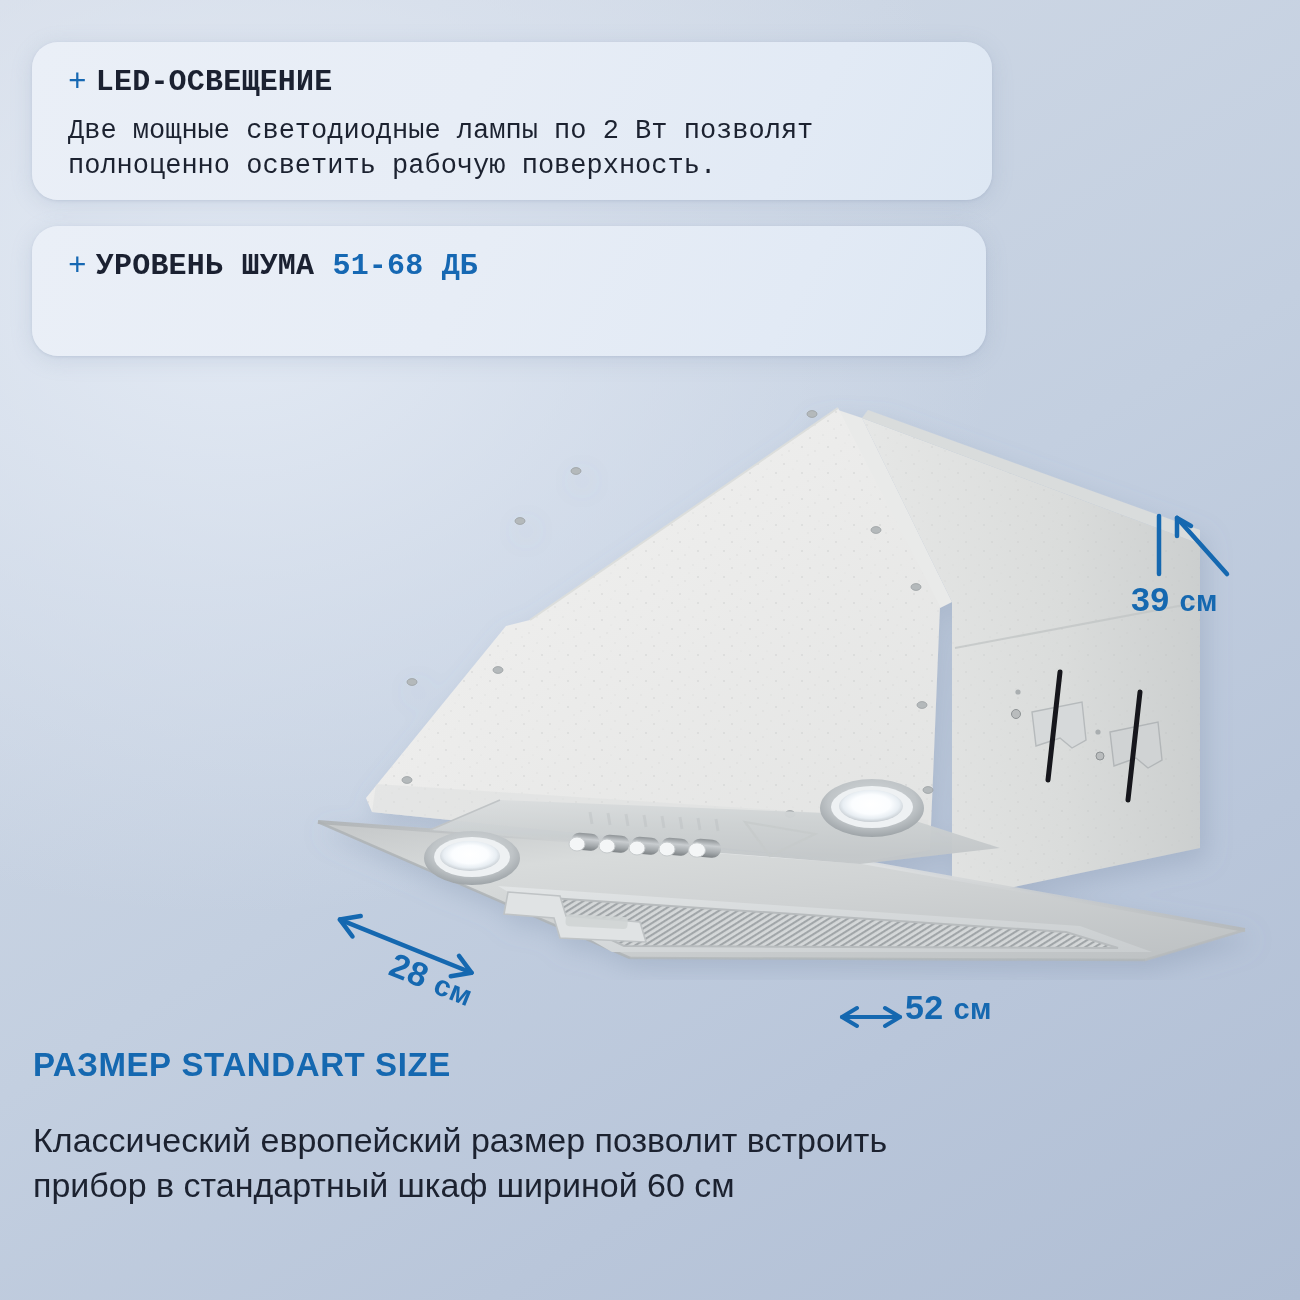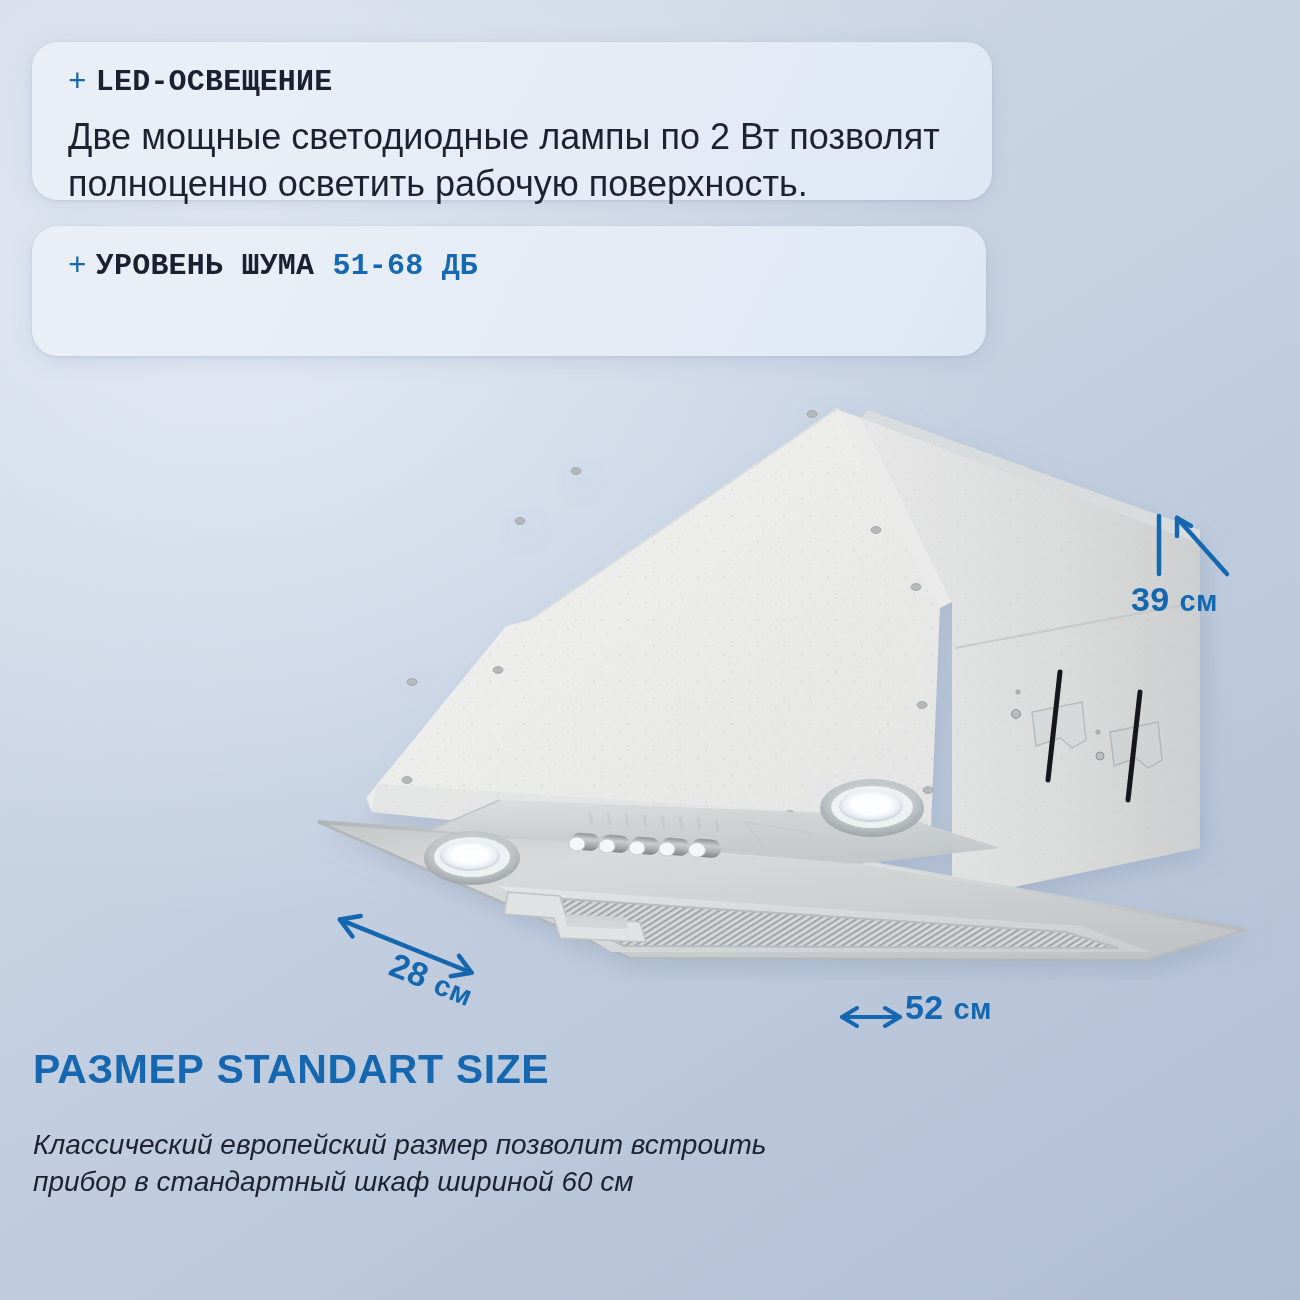--- a/index.html
+++ b/index.html
@@ -54,42 +54,42 @@
     position: relative;
     top: 1px;
   }
   .accent { color: #1668b3; }
 
   .card-body {
     position: absolute;
     left: 36px;
     top: 72px;
     width: 900px;
-    font-size: 36px;
+    font-size: 27px;
     line-height: 1.30;
     color: #1c2230;
     white-space: pre-line;
+    font-family: Liberation Mono, monospace;
   }
 
   
   #bottom-block { position: absolute; left: 33px; top: 1046px; width: 1000px; }
   #bottom-title {
-    font-size: 41px;
+    font-size: 33px;
     font-weight: bold;
     color: #1568b0;
     letter-spacing: 0.6px;
     margin: 0 0 34px 0;
     white-space: nowrap;
   }
   #bottom-desc {
-    font-size: 28px;
+    font-size: 34px;
     line-height: 1.32;
     color: #1c2230;
     white-space: pre-line;
-    font-style: italic;
   }
 
   
   .dim-label {
     position: absolute;
     font-size: 34px;
     font-weight: bold;
     color: #1568b0;
     white-space: nowrap;
     letter-spacing: 0.4px;

